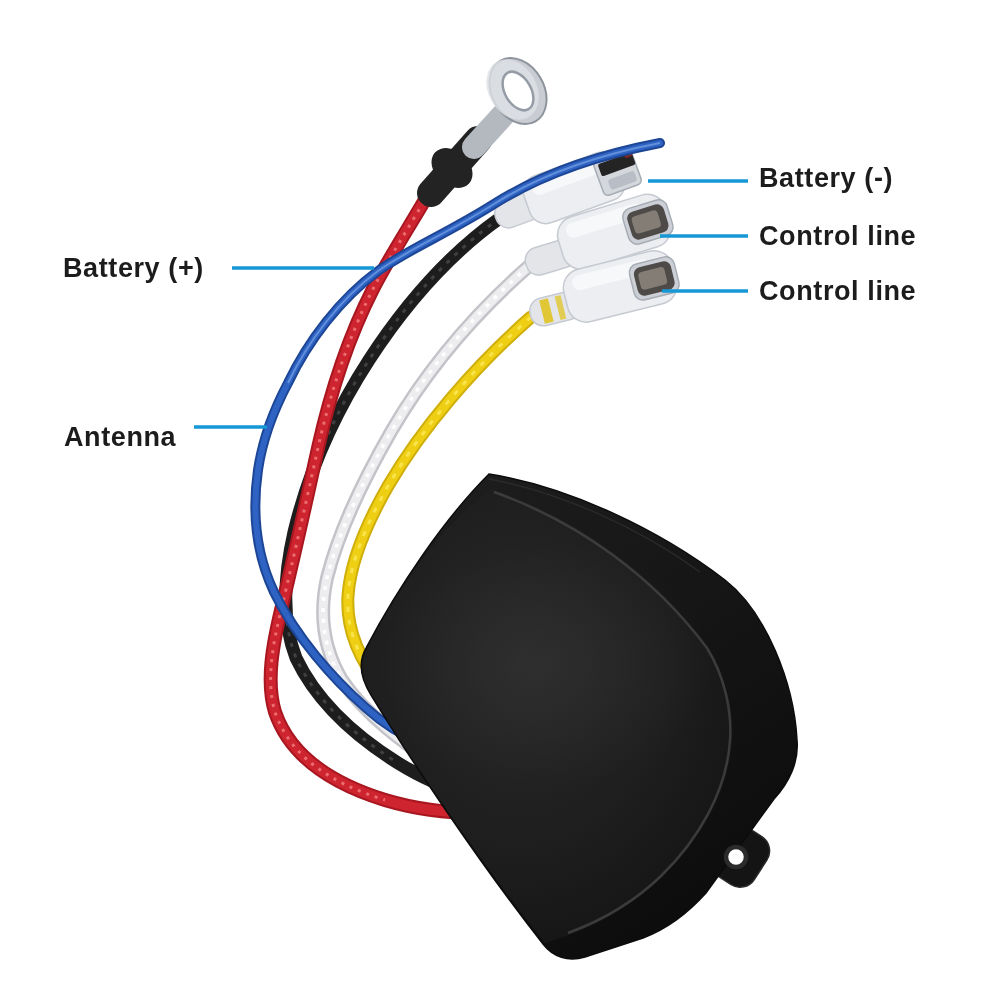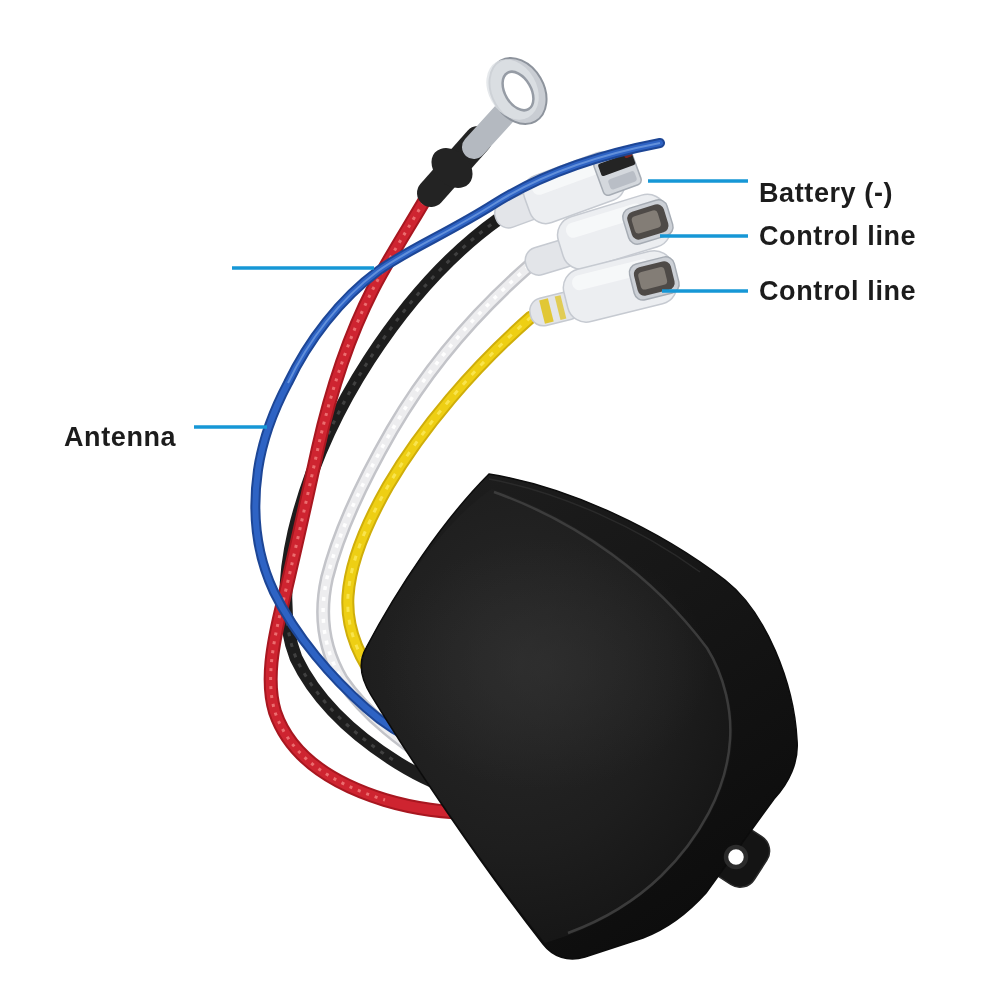--- a/index.html
+++ b/index.html
@@ -154,18 +154,19 @@
 
     <g stroke-width="3.5">
       <line x1="648" y1="181" x2="748" y2="181" stroke="#1697d6"></line>
       <line x1="660" y1="236" x2="748" y2="236" stroke="#1697d6"></line>
       <line x1="662" y1="291" x2="748" y2="291" stroke="#1697d6"></line>
       <line x1="232" y1="268" x2="374" y2="268" stroke="#1697d6"></line>
       <line x1="194" y1="427" x2="267" y2="427" stroke="#1697d6"></line>
     </g>
   </svg>
 
-  <div class="callout-label right" style="left:759px;top:176px;">Battery (-)</div>
+  <div class="callout-label right" style="left:759px;top:161px;">Battery (-)</div>
   <div class="callout-label right" style="left:759px;top:219px;">Control line</div>
   <div class="callout-label right" style="left:759px;top:274px;">Control line</div>
+  <div class="callout-label left" style="left:63px;top:251px;">Battery (+)</div>
   <div class="callout-label left" style="left:64px;top:420px;">Antenna</div>
 
 </div>
 
 </body></html>

